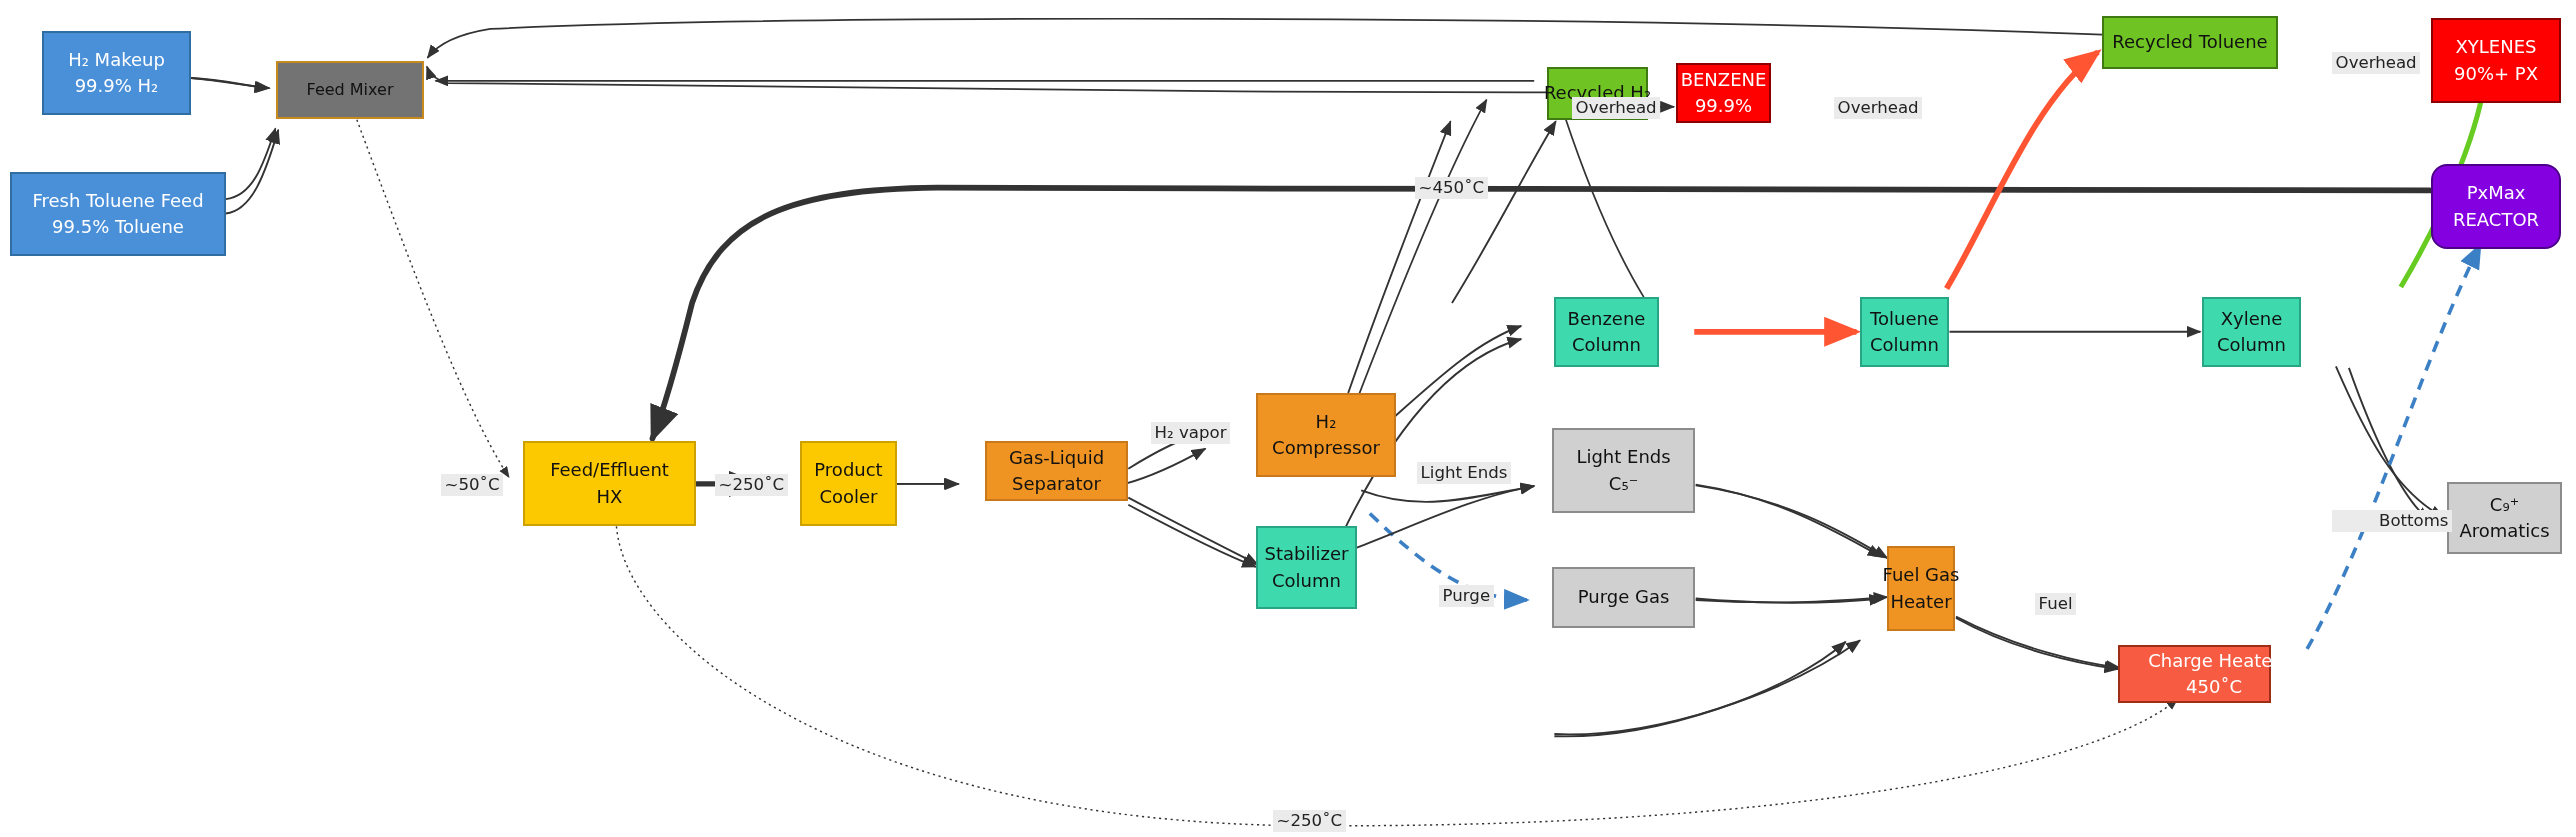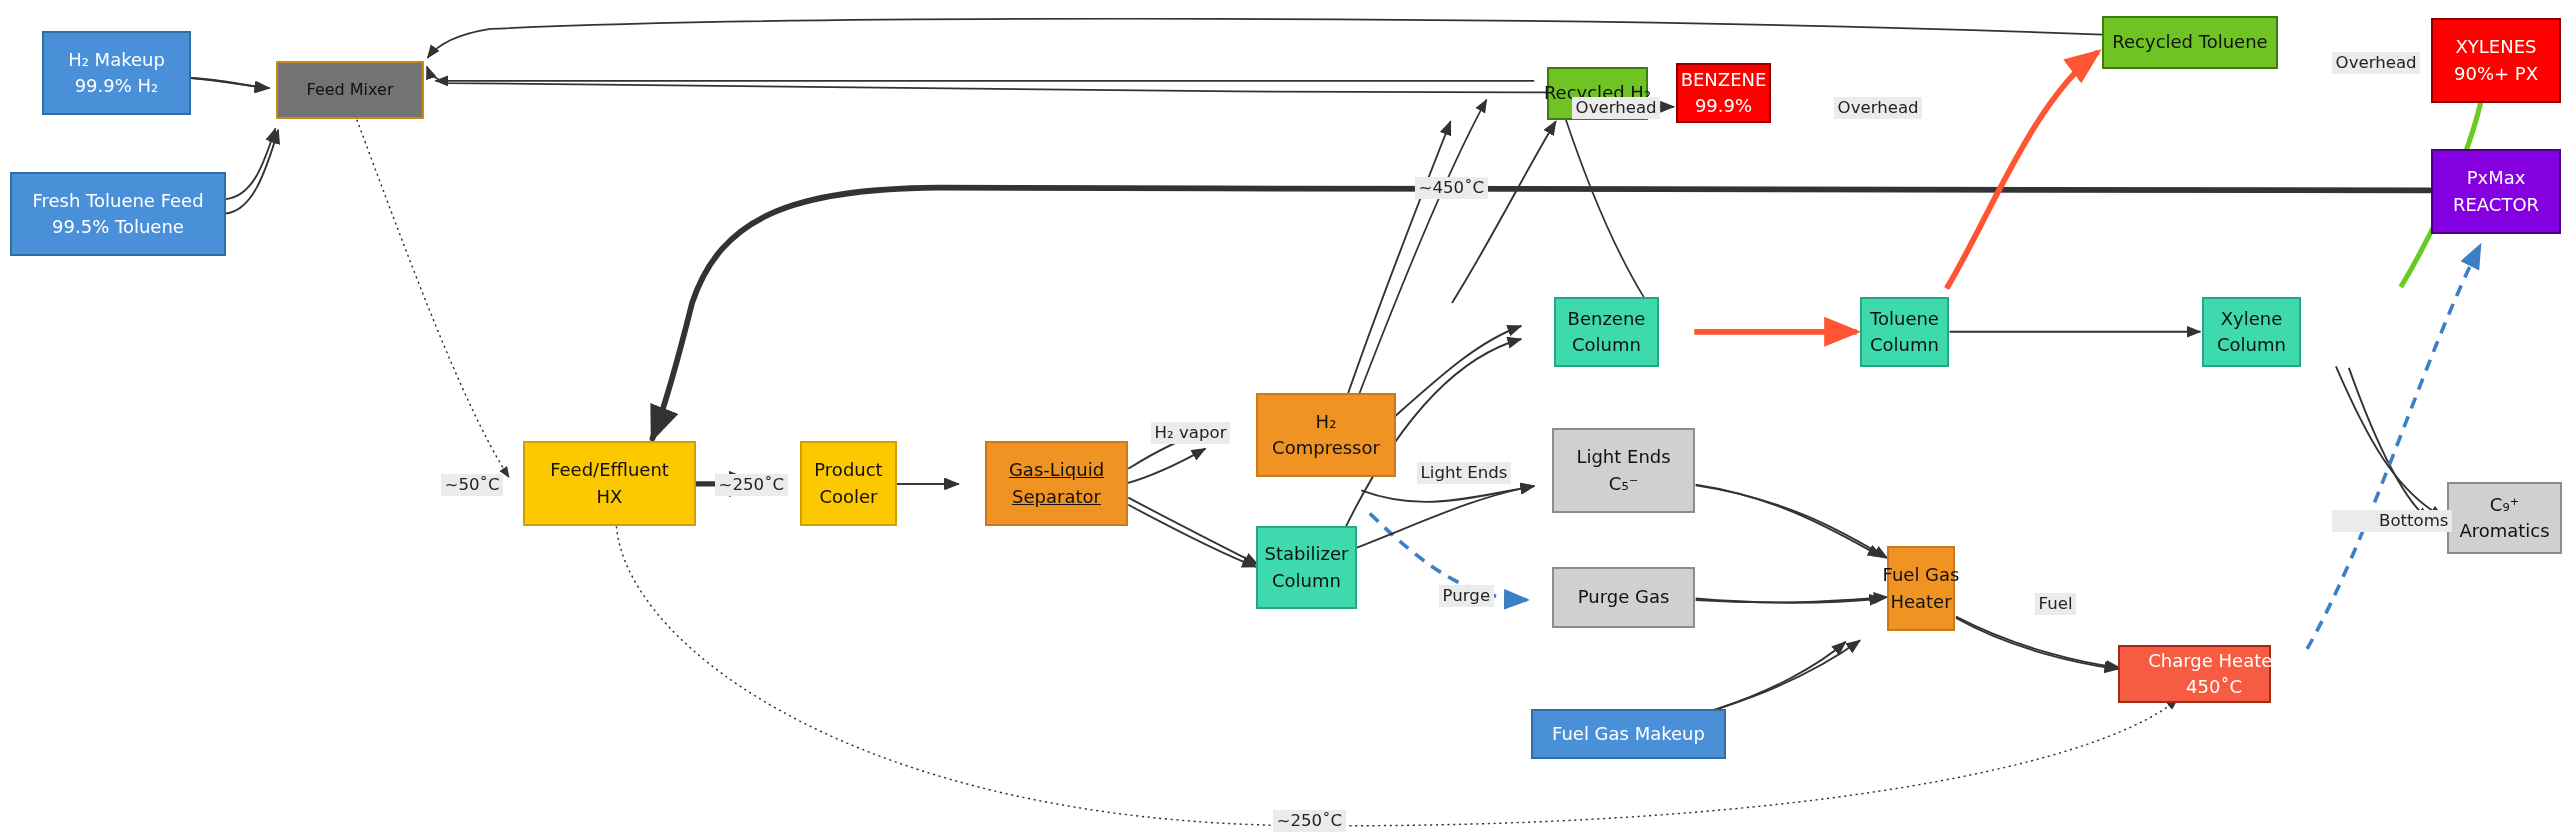--- a/index.html
+++ b/index.html
@@ -155,21 +155,21 @@
   <div class="node equip-yellow" style="left:523px;top:441px;width:173px;height:85px;">
     <span class="l1">Feed/Effluent</span>
     <span class="l2">HX</span>
   </div>
 
   <div class="node equip-yellow" style="left:800px;top:441px;width:97px;height:85px;">
     <span class="l1">Product</span>
     <span class="l2">Cooler</span>
   </div>
 
-  <div class="node equip-orange2" style="left:985px;top:441px;width:143px;height:85px;text-decoration:underline;">
+  <div class="node equip-orange2" style="left:985px;top:441px;width:143px;height:60px;">
     <span class="l1">Gas-Liquid</span>
     <span class="l2">Separator</span>
   </div>
 
   <div class="node equip-orange2" style="left:1256px;top:393px;width:140px;height:84px;">
     <span class="l1">H₂</span>
     <span class="l2">Compressor</span>
   </div>
 
   <div class="node column" style="left:1256px;top:526px;width:101px;height:83px;">
@@ -203,42 +203,39 @@
   <div class="node prod-red" style="left:1676px;top:63px;width:95px;height:60px;">
     <span class="l1">BENZENE</span>
     <span class="l2">99.9%</span>
   </div>
 
   <div class="node prod-red" style="left:2431px;top:18px;width:130px;height:85px;">
     <span class="l1">XYLENES</span>
     <span class="l2">90%+ PX</span>
   </div>
 
-  <div class="node prod-purple" style="left:2431px;top:149px;width:130px;height:85px;">
+  <div class="node prod-purple" style="left:2431px;top:164px;width:130px;height:85px;border-radius:16px;">
     <span class="l1">PxMax</span>
     <span class="l2">REACTOR</span>
   </div>
 
   <div class="node prod-grey" style="left:1552px;top:428px;width:143px;height:85px;">
     <span class="l1">Light Ends</span>
     <span class="l2">C₅⁻</span>
   </div>
 
   <div class="node prod-grey" style="left:1552px;top:567px;width:143px;height:61px;">
     <span class="l1">Purge Gas</span>
   </div>
 
   <div class="node equip-orange2" style="left:1887px;top:546px;width:68px;height:85px;">
     <span class="l1">Fuel Gas</span>
     <span class="l2">Heater</span>
   </div>
 
-  <div class="node feed" style="left:1531px;top:709px;width:195px;height:50px;">
-    <span class="l1">Fuel Gas Makeup</span>
-  </div>
 
   <div class="node prod-tomato" style="left:2118px;top:645px;width:153px;height:58px;">
     <span class="l1">Charge Heater</span>
     <span class="l2">450˚C</span>
   </div>
 
   <div class="node prod-grey" style="left:2447px;top:482px;width:115px;height:72px;">
     <span class="l1">C₉⁺</span>
     <span class="l2">Aromatics</span>
   </div>

